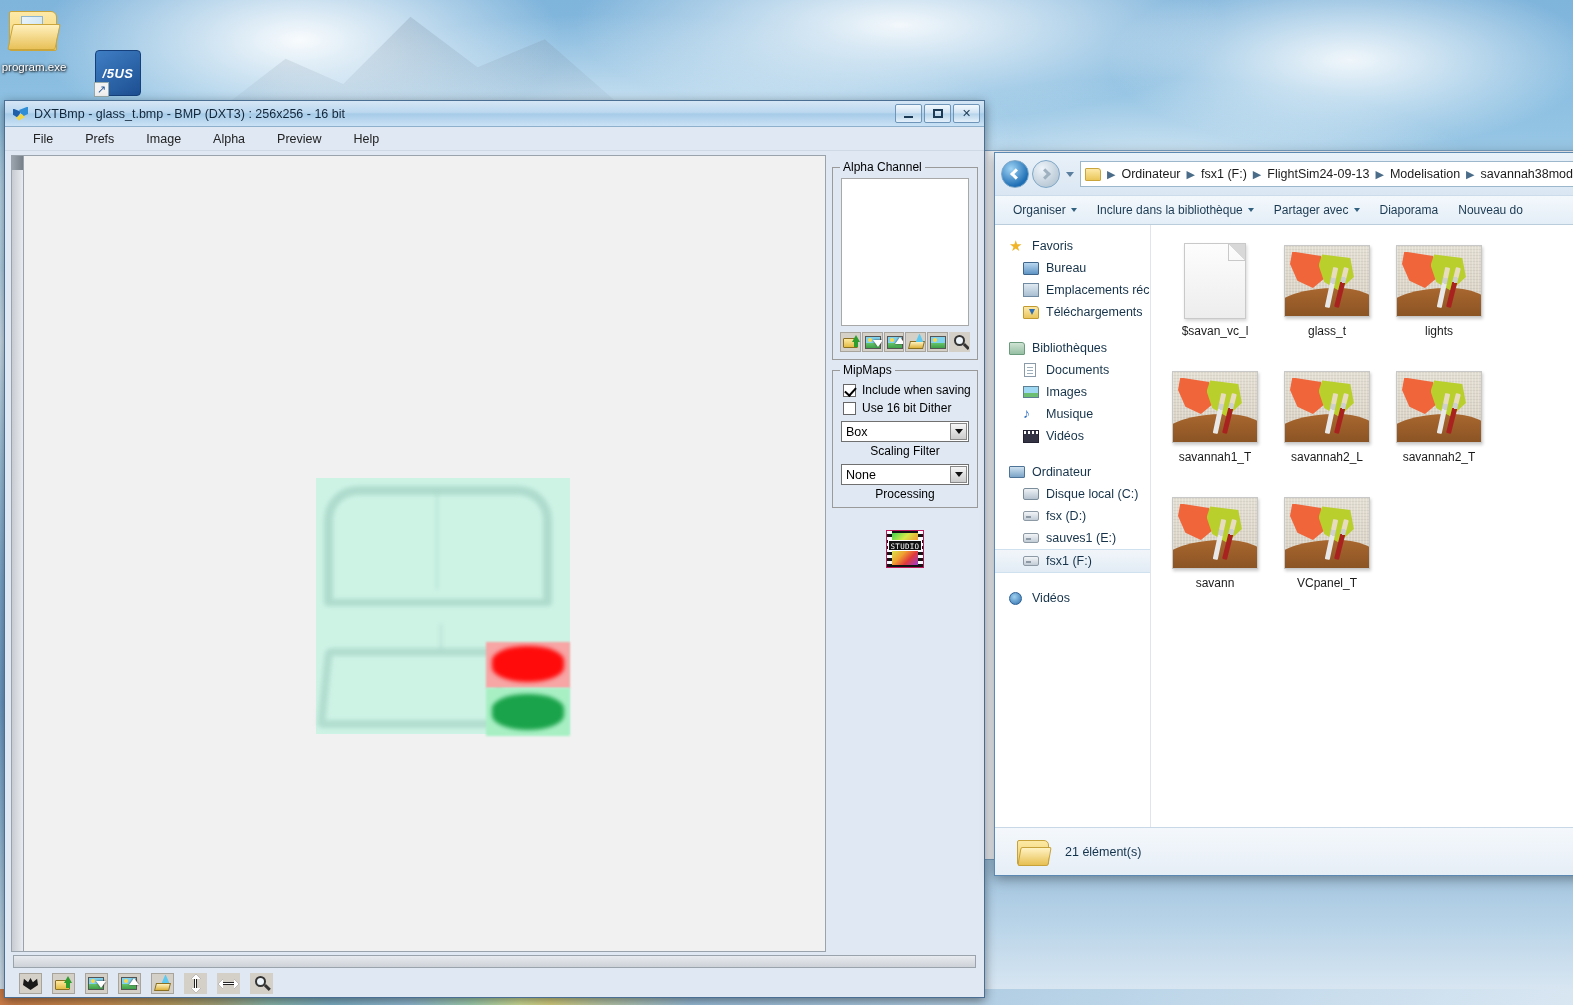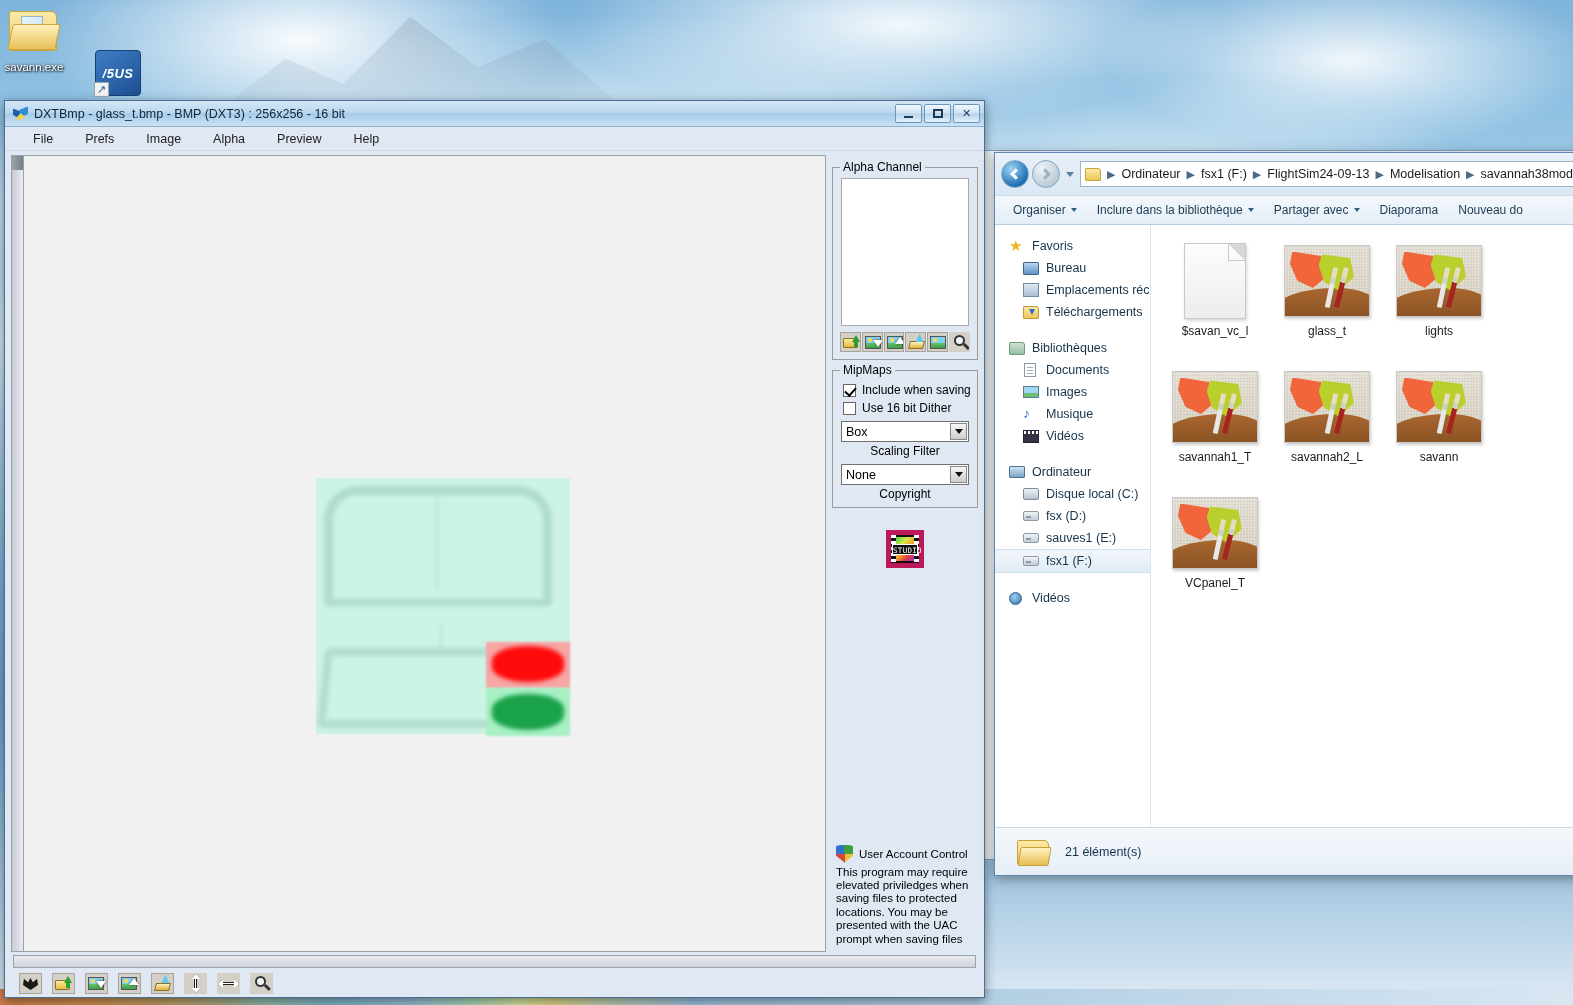--- a/index.html
+++ b/index.html
@@ -277,21 +277,21 @@
   }
   .combo .arrowbtn i {
     width:0;height:0;border-left:4px solid transparent;border-right:4px solid transparent;
     border-top:5px solid #111; display:block;
   }
   .sublabel { text-align:center; font-size:12px; margin-top:2px; }
 
   
   #studio-ico {
     width:38px; height:38px; margin:22px auto 0 auto; position:relative;
-    background:#111; border:5px solid #be185d; padding:6px 0;
+    background:#111; border:1px solid #be185d; padding:6px 0;
   }
   #studio-ico .strip {
     position:absolute; left:0; top:0; bottom:0; width:5px;
     background:repeating-linear-gradient(to bottom,#fff 0 3px,#111 3px 6px);
   }
   #studio-ico .strip.r { left:auto; right:0; }
   #studio-ico .rain {
     position:absolute; left:5px; right:5px; top:2px; bottom:2px;
     background:linear-gradient(135deg,#3fd44f,#d8e84a 30%,#f0a030 55%,#e03a3a 75%,#9a3ad0 100%);
   }
@@ -536,21 +536,21 @@
 </div>
 
 <div class="desk-icon" style="left:-16px; top:6px;">
   <span class="glyph">
     <span class="folder-open-ico">
       <span class="back"></span>
         <span class="page"></span>
         <span class="flap"></span>
     </span>
   </span>
-  <span>savann.exe</span>
+  <span>program.exe</span>
 </div>
 
 <div class="desk-icon" style="left:68px; top:10px;margin-top:40px;">
   <span class="glyph">
     <span class="asus-ico">
       <span class="txt">/5US</span>
       <span class="shortcut">↗</span>
     </span>
   </span>
   <span>Enregistrement de produit ASUS</span>
@@ -662,37 +662,30 @@
               <i></i>
             </span>
         </div>
         <div class="sublabel">Scaling Filter</div>
         <div class="combo">
           <span>None</span>
           <span class="arrowbtn">
               <i></i>
             </span>
         </div>
-        <div class="sublabel">Copyright</div>
+        <div class="sublabel">Processing</div>
       </div>
 
       <div id="studio-ico">
         <span class="rain"></span>
         <span class="strip"></span>
           <span class="strip r"></span>
         <span class="lbl">STUDIO</span>
       </div>
 
-      <div id="uac">
-        <div class="hdr">
-          <span class="shield"></span>
-          <span>User Account Control</span>
-        </div>
-        <p>This program may require elevated priviledges when saving files to protected locations. You may be presented with the UAC prompt when saving files</p>
-      </div>
 
     </div>
   </div>
 
   <div id="dxt-bottom">
     <div id="dxt-hscroll"></div>
     <div id="dxt-toolbar">
       <span class="ico">
           <i class="i-moth"></i>
         </span>
@@ -936,48 +929,61 @@
               <i class="brown"></i>
               <i class="orange"></i>
               <i class="green"></i>
               <i class="br1"></i>
               <i class="br2"></i>
           </span>
         </span>
         <span class="filelabel">savannah2_L</span>
       </div>
 
-
       <div class="fileitem">
         <span class="thumb-frame">
           <span class="tex-thumb">
             <i class="canvasbg"></i>
               <i class="brown"></i>
               <i class="orange"></i>
               <i class="green"></i>
               <i class="br1"></i>
               <i class="br2"></i>
           </span>
         </span>
-        <span class="filelabel">savann</span>
-      </div>
-
-
+        <span class="filelabel">savannah2_T</span>
+      </div>
 
       <div class="fileitem">
         <span class="thumb-frame">
           <span class="tex-thumb">
             <i class="canvasbg"></i>
               <i class="brown"></i>
               <i class="orange"></i>
               <i class="green"></i>
               <i class="br1"></i>
               <i class="br2"></i>
           </span>
         </span>
+        <span class="filelabel">savann</span>
+      </div>
+
+
+
+      <div class="fileitem">
+        <span class="thumb-frame">
+          <span class="tex-thumb">
+            <i class="canvasbg"></i>
+              <i class="brown"></i>
+              <i class="orange"></i>
+              <i class="green"></i>
+              <i class="br1"></i>
+              <i class="br2"></i>
+          </span>
+        </span>
         <span class="filelabel">VCpanel_T</span>
       </div>
 
     </div>
   </div>
 
   <div id="exp-status">
     <span class="bigfolder">
         <i class="bk"></i>
         <i class="fr"></i>

